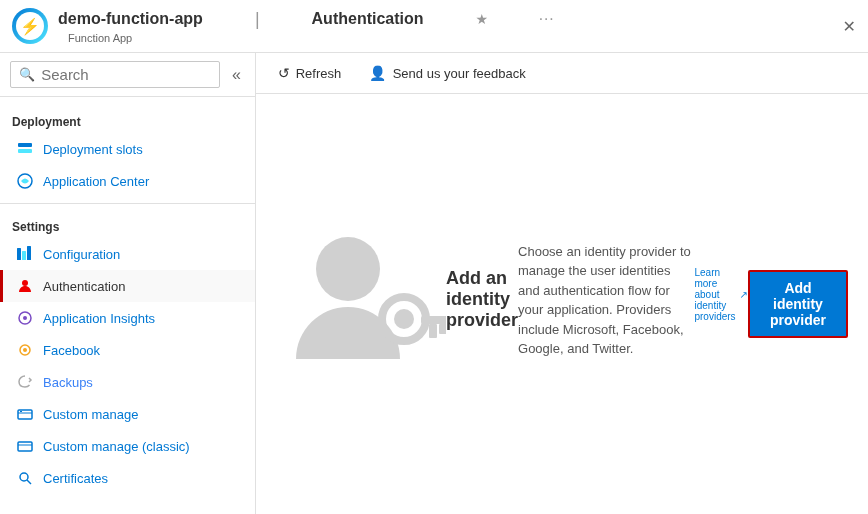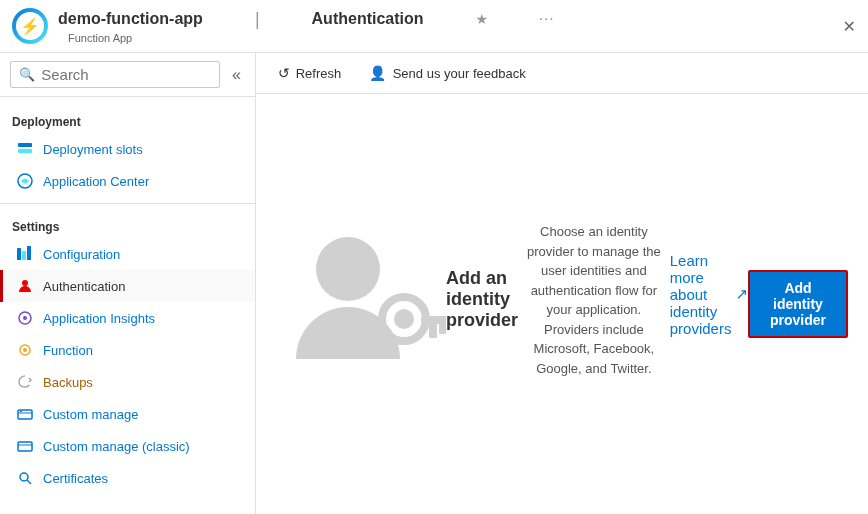--- a/index.html
+++ b/index.html
@@ -44,22 +44,22 @@
     .content { flex: 1; display: flex; flex-direction: column; overflow: hidden; }
     .content-toolbar { display: flex; align-items: center; padding: 8px 16px; border-bottom: 1px solid #e0e0e0; gap: 16px; }
     .toolbar-btn { display: flex; align-items: center; gap: 6px; cursor: pointer; color: #333; font-size: 13px; padding: 4px 6px; border: none; background: none; }
     .toolbar-btn-icon { font-size: 14px; }
     .content-main { flex: 1; display: flex; flex-direction: row; align-items: center; justify-content: center; padding: 20px; }
 
     
     .illustration { width: 180px; height: 160px; margin-bottom: 20px; display: flex; align-items: flex-end; justify-content: center; }
     
     .add-identity-title { font-size: 18px; font-weight: 600; color: #333; margin-bottom: 10px; }
-    .add-identity-desc { font-size: 13px; color: #555; text-align: center; max-width: 420px; line-height: 1.5; margin-bottom: 8px; }
-    .add-identity-link { color: #0078d4; font-size: 15px; text-decoration: none; display: flex; align-items: center; gap: 4px; margin-bottom: 20px; cursor: pointer; }
+    .add-identity-desc { font-size: 13px; color: #555; max-width: 420px; line-height: 1.5; margin-bottom: 8px; }
+    .add-identity-link { color: #0078d4; font-size: 10px; text-decoration: none; display: flex; align-items: center; gap: 4px; margin-bottom: 20px; cursor: pointer; }
     .add-identity-btn { background: #0078d4; color: #fff; border: 2px solid #c00000; padding: 8px 20px; font-size: 14px; font-weight: 600; cursor: pointer; border-radius: 2px; }
 
     
     .icon-deployment-slots { color: #0078d4; }
 
     
     .sidebar-item.active { border-left: 3px solid #c00000; }
   </style>
 </head>
 <body>
@@ -146,30 +146,30 @@
         </div>
         <span class="sidebar-item-label">Application Insights</span>
       </div>
       <div class="sidebar-item">
         <div class="sidebar-item-icon">
           <svg width="16" height="16" viewBox="0 0 16 16">
             <circle cx="8" cy="8" r="5" fill="none" stroke="#f5a623" stroke-width="1.5"></circle>
             <circle cx="8" cy="8" r="2" fill="#f5a623"></circle>
           </svg>
         </div>
-        <span class="sidebar-item-label">Function</span>
+        <span class="sidebar-item-label">Facebook</span>
       </div>
       <div class="sidebar-item disabled">
         <div class="sidebar-item-icon">
           <svg width="16" height="16" viewBox="0 0 16 16">
             <path d="M8 2C5 2 2 4.5 2 7.5S4 13 8 13c2 0 3.5-0.8 4.5-2" fill="none" stroke="#aaa" stroke-width="1.5"></path>
             <path d="M12 4l2 2-2 2" fill="none" stroke="#aaa" stroke-width="1.5"></path>
           </svg>
         </div>
-        <span class="sidebar-item-label" style="color:#a16207;">Backups</span>
+        <span class="sidebar-item-label" style="color:#3b82f6;">Backups</span>
       </div>
       <div class="sidebar-item">
         <div class="sidebar-item-icon">
           <svg width="16" height="16" viewBox="0 0 16 16">
             <rect x="1" y="4" width="14" height="9" rx="1" fill="none" stroke="#0078d4" stroke-width="1.5"></rect>
             <path d="M1 7h14" stroke="#0078d4" stroke-width="1"></path>
             <rect x="3" y="5" width="2" height="1" fill="#0078d4"></rect>
           </svg>
         </div>
         <span class="sidebar-item-label">Custom manage</span>

